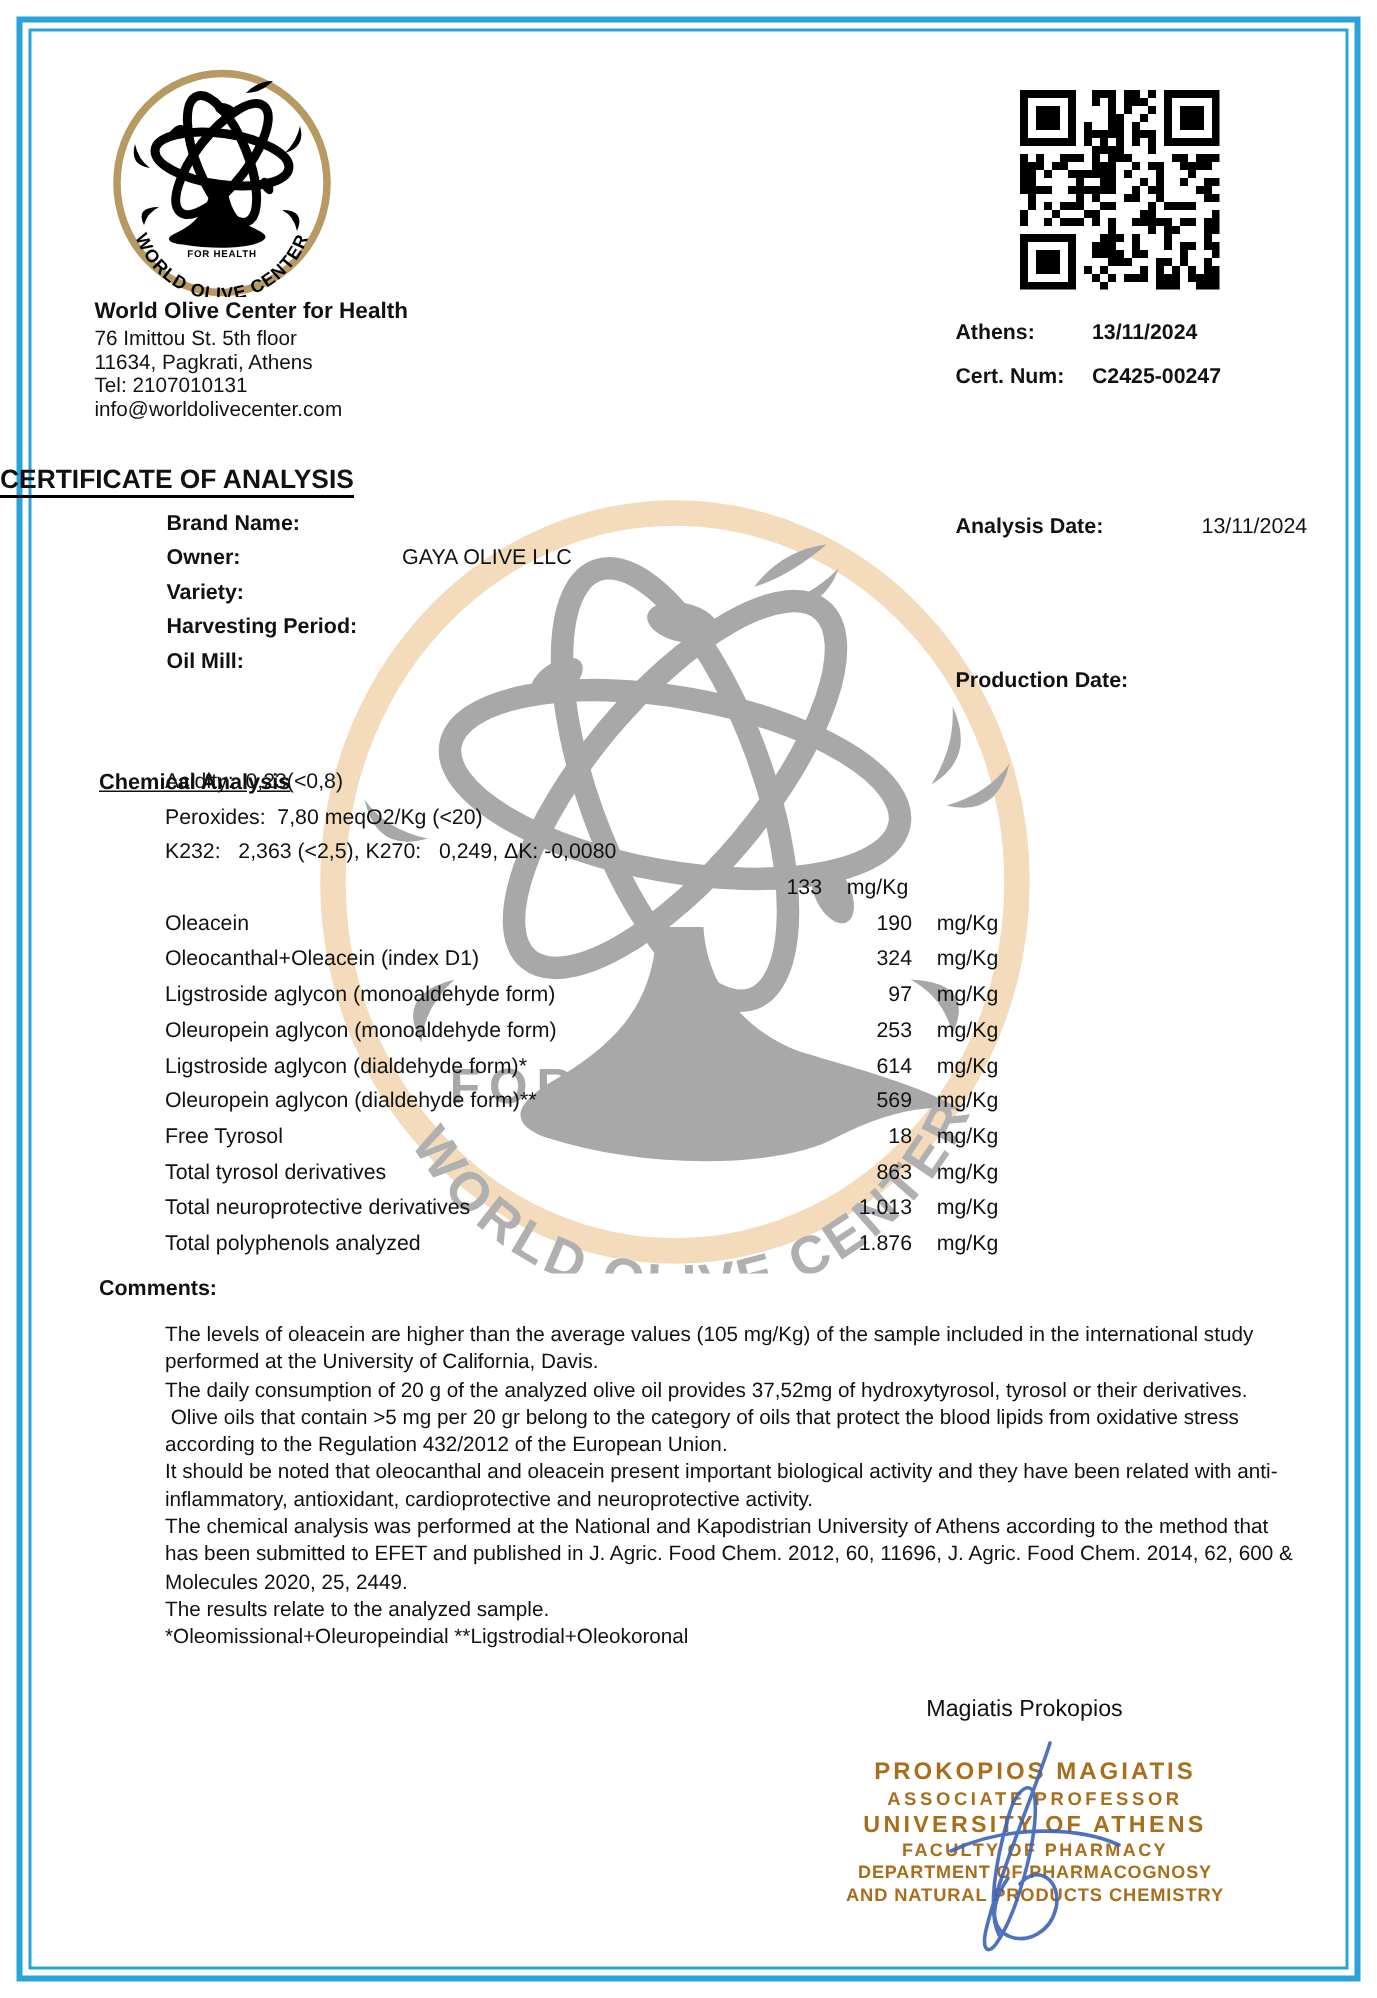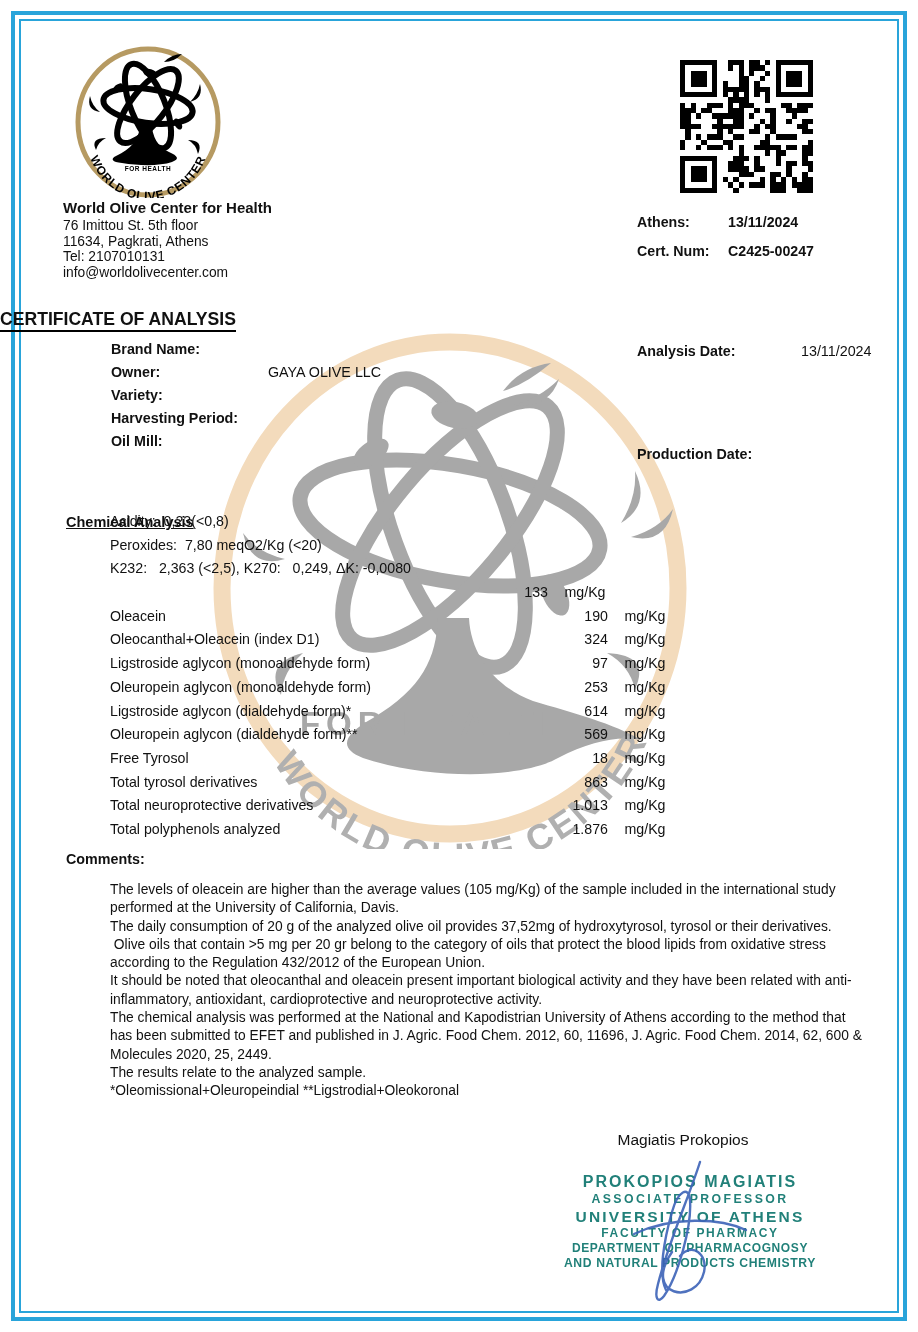--- a/index.html
+++ b/index.html
@@ -40,21 +40,21 @@
   .chem-row{display:grid;grid-template-columns:1fr 60px 60px;height:23.7px;line-height:23.7px;font-size:14.2px;}
   .cr-val{text-align:right;}
   .cr-unit{padding-left:14px;text-align:center;}
 
   .comments-head{position:absolute;left:66px;top:851px;font-weight:bold;font-size:14.3px;}
   .comments-body{position:absolute;left:110px;top:881px;width:760px;font-size:13.8px;line-height:18.3px;}
   .comment-p{white-space:pre-wrap;}
 
   .sig-name{position:absolute;left:513px;top:1131px;width:340px;text-align:center;font-size:15.5px;}
   .stamp{position:absolute;left:505px;top:1172px;width:370px;text-align:center;
-         color:#0f766e;font-weight:bold;opacity:.92;}
+         color:#a16207;font-weight:bold;opacity:.92;}
   .stamp-line-0{font-size:16px;letter-spacing:2px;line-height:20px;}
   .stamp-line-1{font-size:12.3px;letter-spacing:2.4px;line-height:15px;}
   .stamp-line-2{font-size:15.5px;letter-spacing:2.2px;line-height:19px;}
   .stamp-line-3{font-size:12px;letter-spacing:1.6px;line-height:14.5px;}
   .stamp-line-4{font-size:12px;letter-spacing:.6px;line-height:15px;}
   .stamp-line-5{font-size:12.2px;letter-spacing:.6px;line-height:15.5px;}
   .squiggle{position:absolute;left:612px;top:1156px;width:150px;height:150px;}
 </style>
 </head>
 <body>

